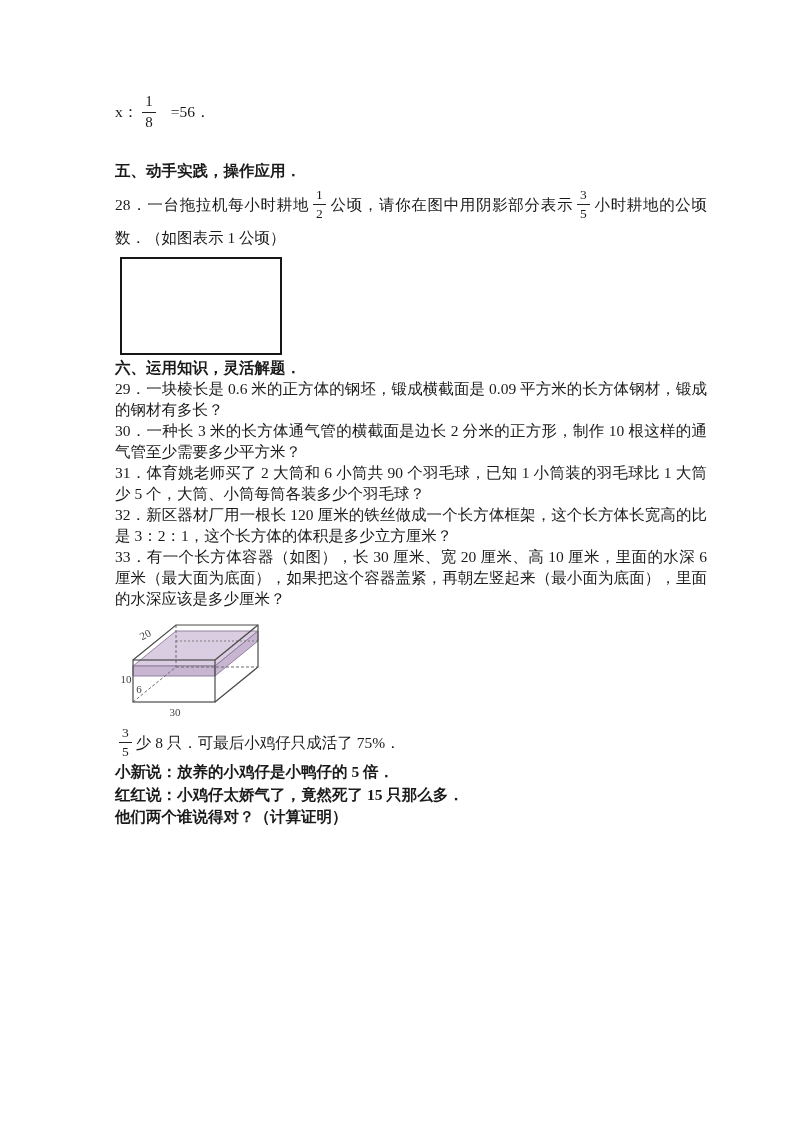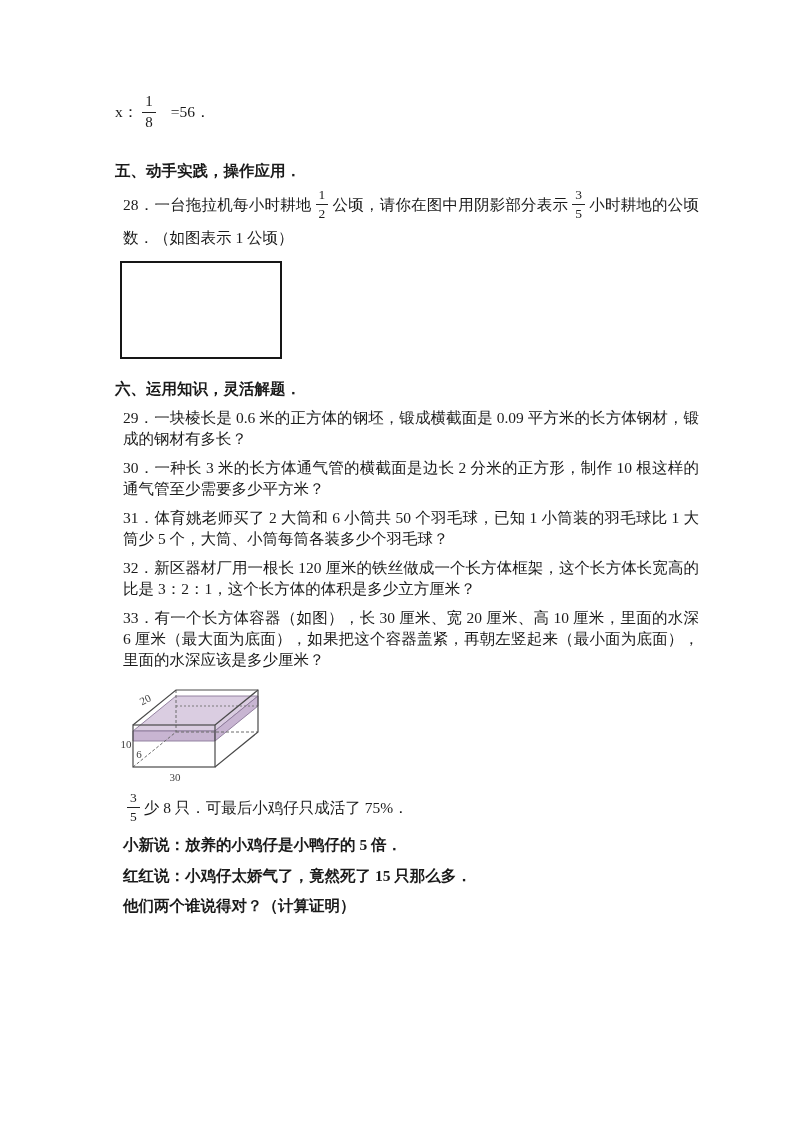--- a/index.html
+++ b/index.html
@@ -16,31 +16,31 @@
     font-family: "Liberation Serif", "DejaVu Serif", serif;
     color: #1a1a1a;
     font-size: 15.5px;
   }
   .content {
     position: absolute;
     left: 115px;
     top: 90px;
     width: 592px;
   }
-  p { margin: 8px; }
+  p { margin: 0; }
   .para {
     text-align: justify;
     line-height: 21px;
   }
   .heading {
     font-weight: bold;
     line-height: 21px;
   }
   .h5 { margin-top: 28px; font-family: Liberation Mono, monospace; }
-  .h6 { margin-top: 19px; }
+  .h6 { margin-top: 2px; }
 
   .equation {
     display: flex;
     align-items: center;
     height: 44px;
   }
   .equation .eq-suffix { margin-left: 11px; }
   .equation .frac { font-size: 15px; top: 0; }
 
   .frac {
@@ -107,21 +107,21 @@
     <div class="heading h5">五、动手实践，操作应用．</div>
 
     <p class="para q28"><span>28．一台拖拉机每小时耕地</span><span class="frac"><span class="num">1</span><span class="den">2</span></span><span>公顷，请你在图中用阴影部分表示</span><span class="frac"><span class="num">3</span><span class="den">5</span></span><span>小时耕地的公顷数．（如图表示 1 公顷）</span></p>
 
     <div class="rect-box"></div>
 
     <div class="heading h6">六、运用知识，灵活解题．</div>
 
     <p class="para">29．一块棱长是 0.6 米的正方体的钢坯，锻成横截面是 0.09 平方米的长方体钢材，锻成的钢材有多长？</p>
     <p class="para">30．一种长 3 米的长方体通气管的横截面是边长 2 分米的正方形，制作 10 根这样的通气管至少需要多少平方米？</p>
-    <p class="para">31．体育姚老师买了 2 大筒和 6 小筒共 50 个羽毛球，已知 1 小筒装的羽毛球比 1 大筒少 5 个，大筒、小筒每筒各装多少个羽毛球？</p>
+    <p class="para">31．体育姚老师买了 2 大筒和 6 小筒共 90 个羽毛球，已知 1 小筒装的羽毛球比 1 大筒少 5 个，大筒、小筒每筒各装多少个羽毛球？</p>
     <p class="para">32．新区器材厂用一根长 120 厘米的铁丝做成一个长方体框架，这个长方体长宽高的比是 3：2：1，这个长方体的体积是多少立方厘米？</p>
     <p class="para">33．有一个长方体容器（如图），长 30 厘米、宽 20 厘米、高 10 厘米，里面的水深 6 厘米（最大面为底面），如果把这个容器盖紧，再朝左竖起来（最小面为底面），里面的水深应该是多少厘米？</p>
 
     <svg class="diagram" width="205" height="106" viewBox="0 0 205 106" xmlns="http://www.w3.org/2000/svg">
 
       <polygon points="16,53 98,53 141,18 59,18" stroke="#8b7899" stroke-width="0.9" fill="#dacde1"></polygon>
       <polygon points="16,53 98,53 98,63 16,63" stroke="#8b7899" stroke-width="0.9" fill="#c8b5d2"></polygon>
       <polygon points="98,53 98,63 141,28 141,18" stroke="#8b7899" stroke-width="0.9" fill="#c8b5d2"></polygon>
 
       <g stroke="#6a6a6a" stroke-width="1" fill="none" stroke-dasharray="3,2">

